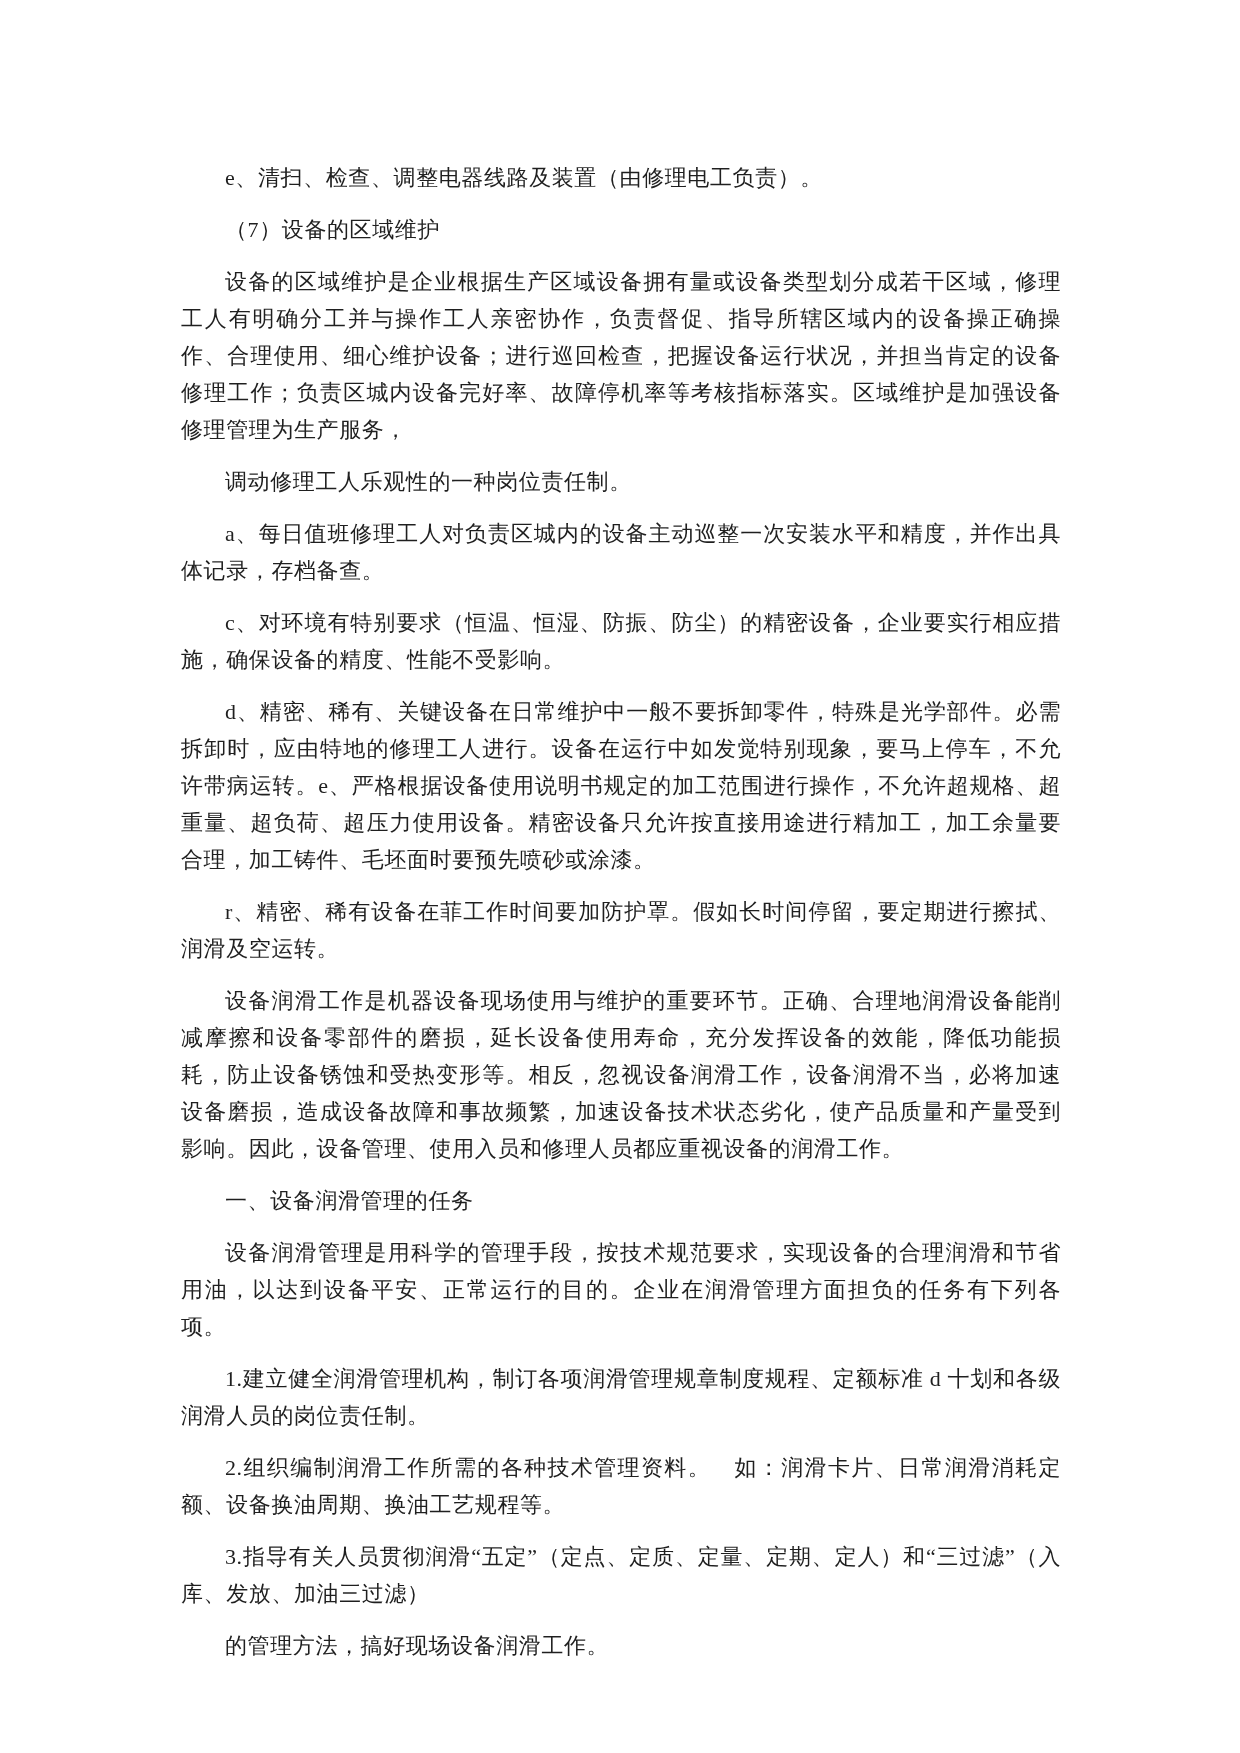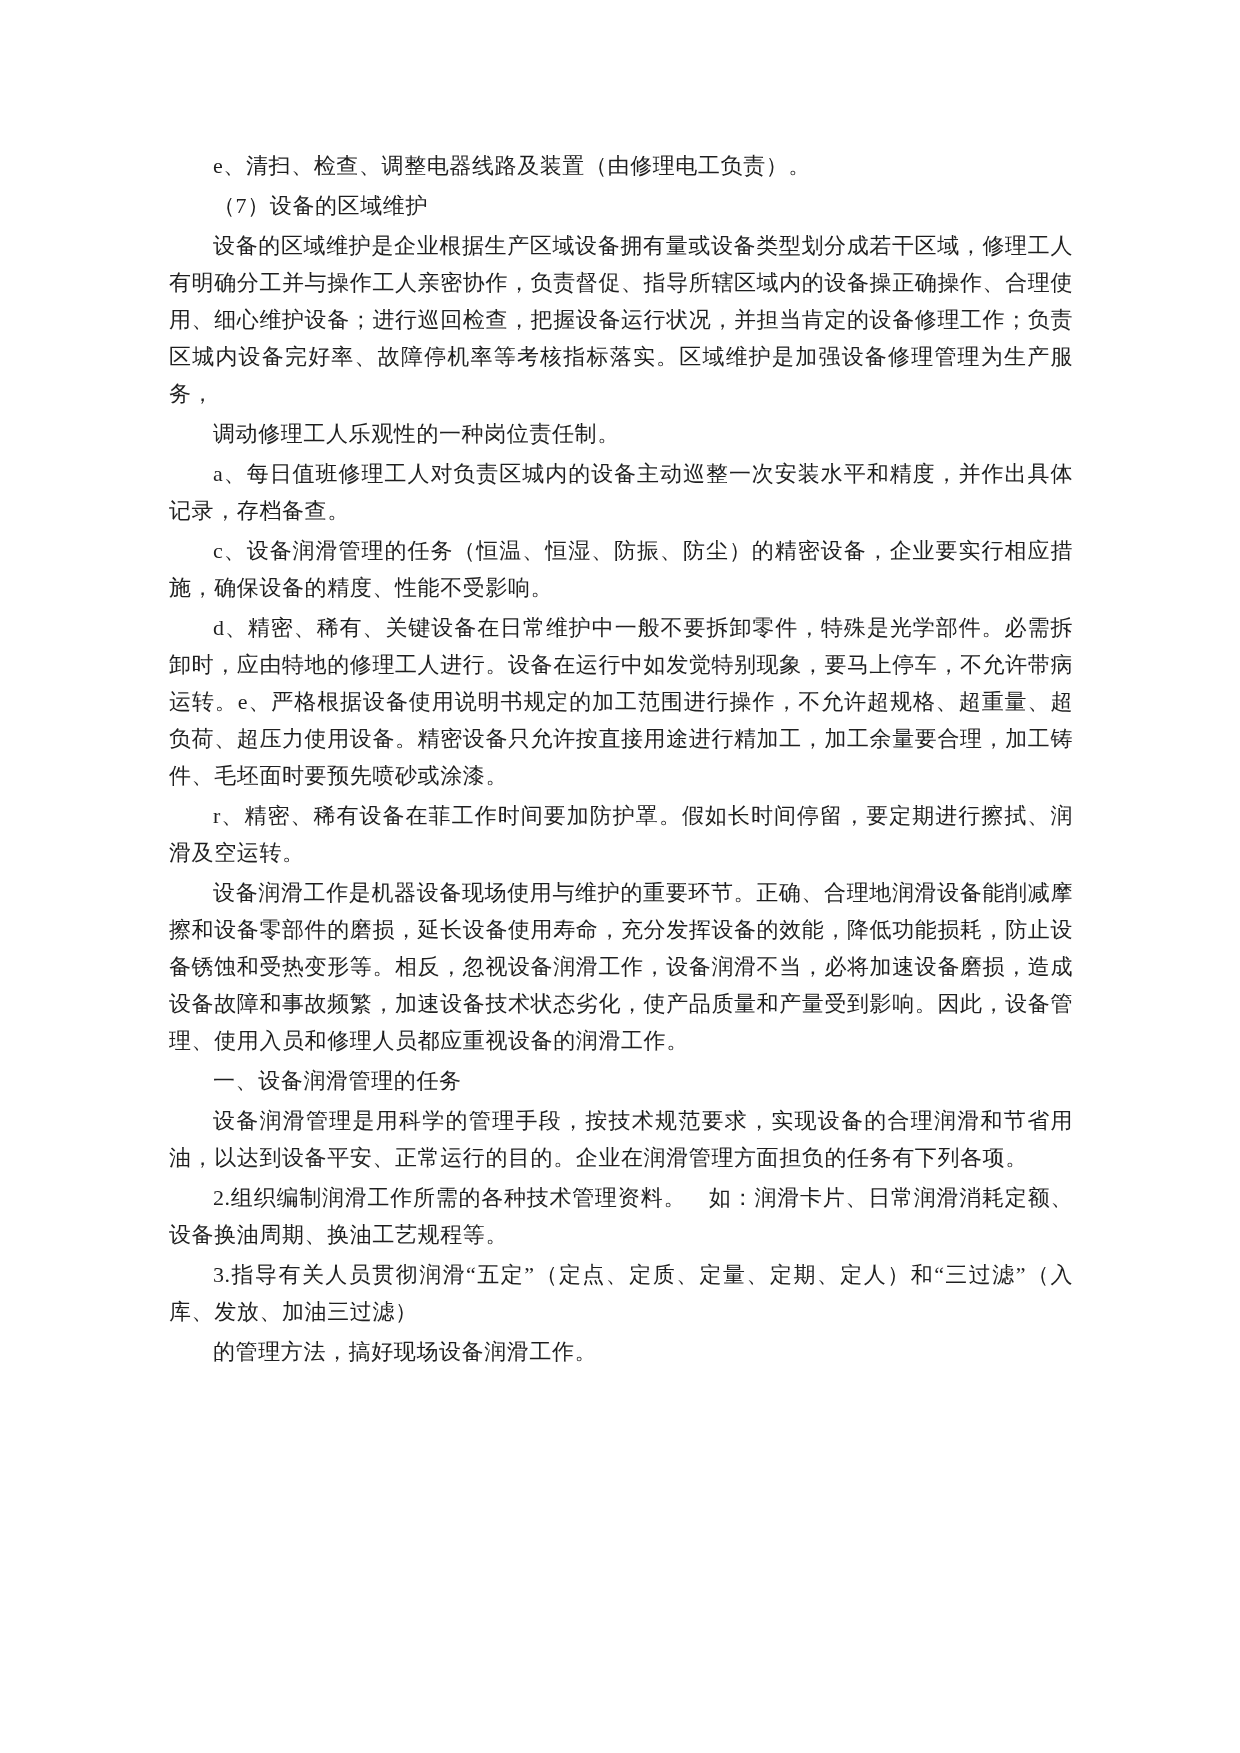--- a/index.html
+++ b/index.html
@@ -21,39 +21,40 @@
     top: 144px;
     left: 166px;
     width: 910px;
     color: #1f1f1f;
     font-size: 22px;
     line-height: 37px;
     letter-spacing: 0.6px;
     text-align: justify;
   }
   .doc-body p.para {
-    margin: 3px;
+    margin: 15px;
     padding: 0;
     text-indent: 2em;
     word-break: break-all;
   }
 </style>
 </head>
 <body>
 
 <div class="page">
   <div class="doc-body">
       <p class="para">e、清扫、检查、调整电器线路及装置（由修理电工负责）。</p>
       <p class="para">（7）设备的区域维护</p>
       <p class="para">设备的区域维护是企业根据生产区域设备拥有量或设备类型划分成若干区域，修理工人有明确分工并与操作工人亲密协作，负责督促、指导所辖区域内的设备操正确操作、合理使用、细心维护设备；进行巡回检查，把握设备运行状况，并担当肯定的设备修理工作；负责区城内设备完好率、故障停机率等考核指标落实。区域维护是加强设备修理管理为生产服务，</p>
       <p class="para">调动修理工人乐观性的一种岗位责任制。</p>
       <p class="para">a、每日值班修理工人对负责区城内的设备主动巡整一次安装水平和精度，并作出具体记录，存档备查。</p>
-      <p class="para">c、设备润滑管理的任务（恒温、恒湿、防振、防尘）的精密设备，企业要实行相应措施，确保设备的精度、性能不受影响。</p>
+      <p class="para">c、对环境有特别要求（恒温、恒湿、防振、防尘）的精密设备，企业要实行相应措施，确保设备的精度、性能不受影响。</p>
       <p class="para">d、精密、稀有、关键设备在日常维护中一般不要拆卸零件，特殊是光学部件。必需拆卸时，应由特地的修理工人进行。设备在运行中如发觉特别现象，要马上停车，不允许带病运转。e、严格根据设备使用说明书规定的加工范围进行操作，不允许超规格、超重量、超负荷、超压力使用设备。精密设备只允许按直接用途进行精加工，加工余量要合理，加工铸件、毛坯面时要预先喷砂或涂漆。</p>
       <p class="para">r、精密、稀有设备在菲工作时间要加防护罩。假如长时间停留，要定期进行擦拭、润滑及空运转。</p>
       <p class="para">设备润滑工作是机器设备现场使用与维护的重要环节。正确、合理地润滑设备能削减摩擦和设备零部件的磨损，延长设备使用寿命，充分发挥设备的效能，降低功能损耗，防止设备锈蚀和受热变形等。相反，忽视设备润滑工作，设备润滑不当，必将加速设备磨损，造成设备故障和事故频繁，加速设备技术状态劣化，使产品质量和产量受到影响。因此，设备管理、使用入员和修理人员都应重视设备的润滑工作。</p>
       <p class="para">一、设备润滑管理的任务</p>
       <p class="para">设备润滑管理是用科学的管理手段，按技术规范要求，实现设备的合理润滑和节省用油，以达到设备平安、正常运行的目的。企业在润滑管理方面担负的任务有下列各项。</p>
+      <p class="para">1.建立健全润滑管理机构，制订各项润滑管理规章制度规程、定额标准 d 十划和各级润滑人员的岗位责任制。</p>
       <p class="para">2.组织编制润滑工作所需的各种技术管理资料。　如：润滑卡片、日常润滑消耗定额、设备换油周期、换油工艺规程等。</p>
       <p class="para">3.指导有关人员贯彻润滑“五定”（定点、定质、定量、定期、定人）和“三过滤”（入库、发放、加油三过滤）</p>
       <p class="para">的管理方法，搞好现场设备润滑工作。</p>
     </div>
 </div>
 
 </body></html>

